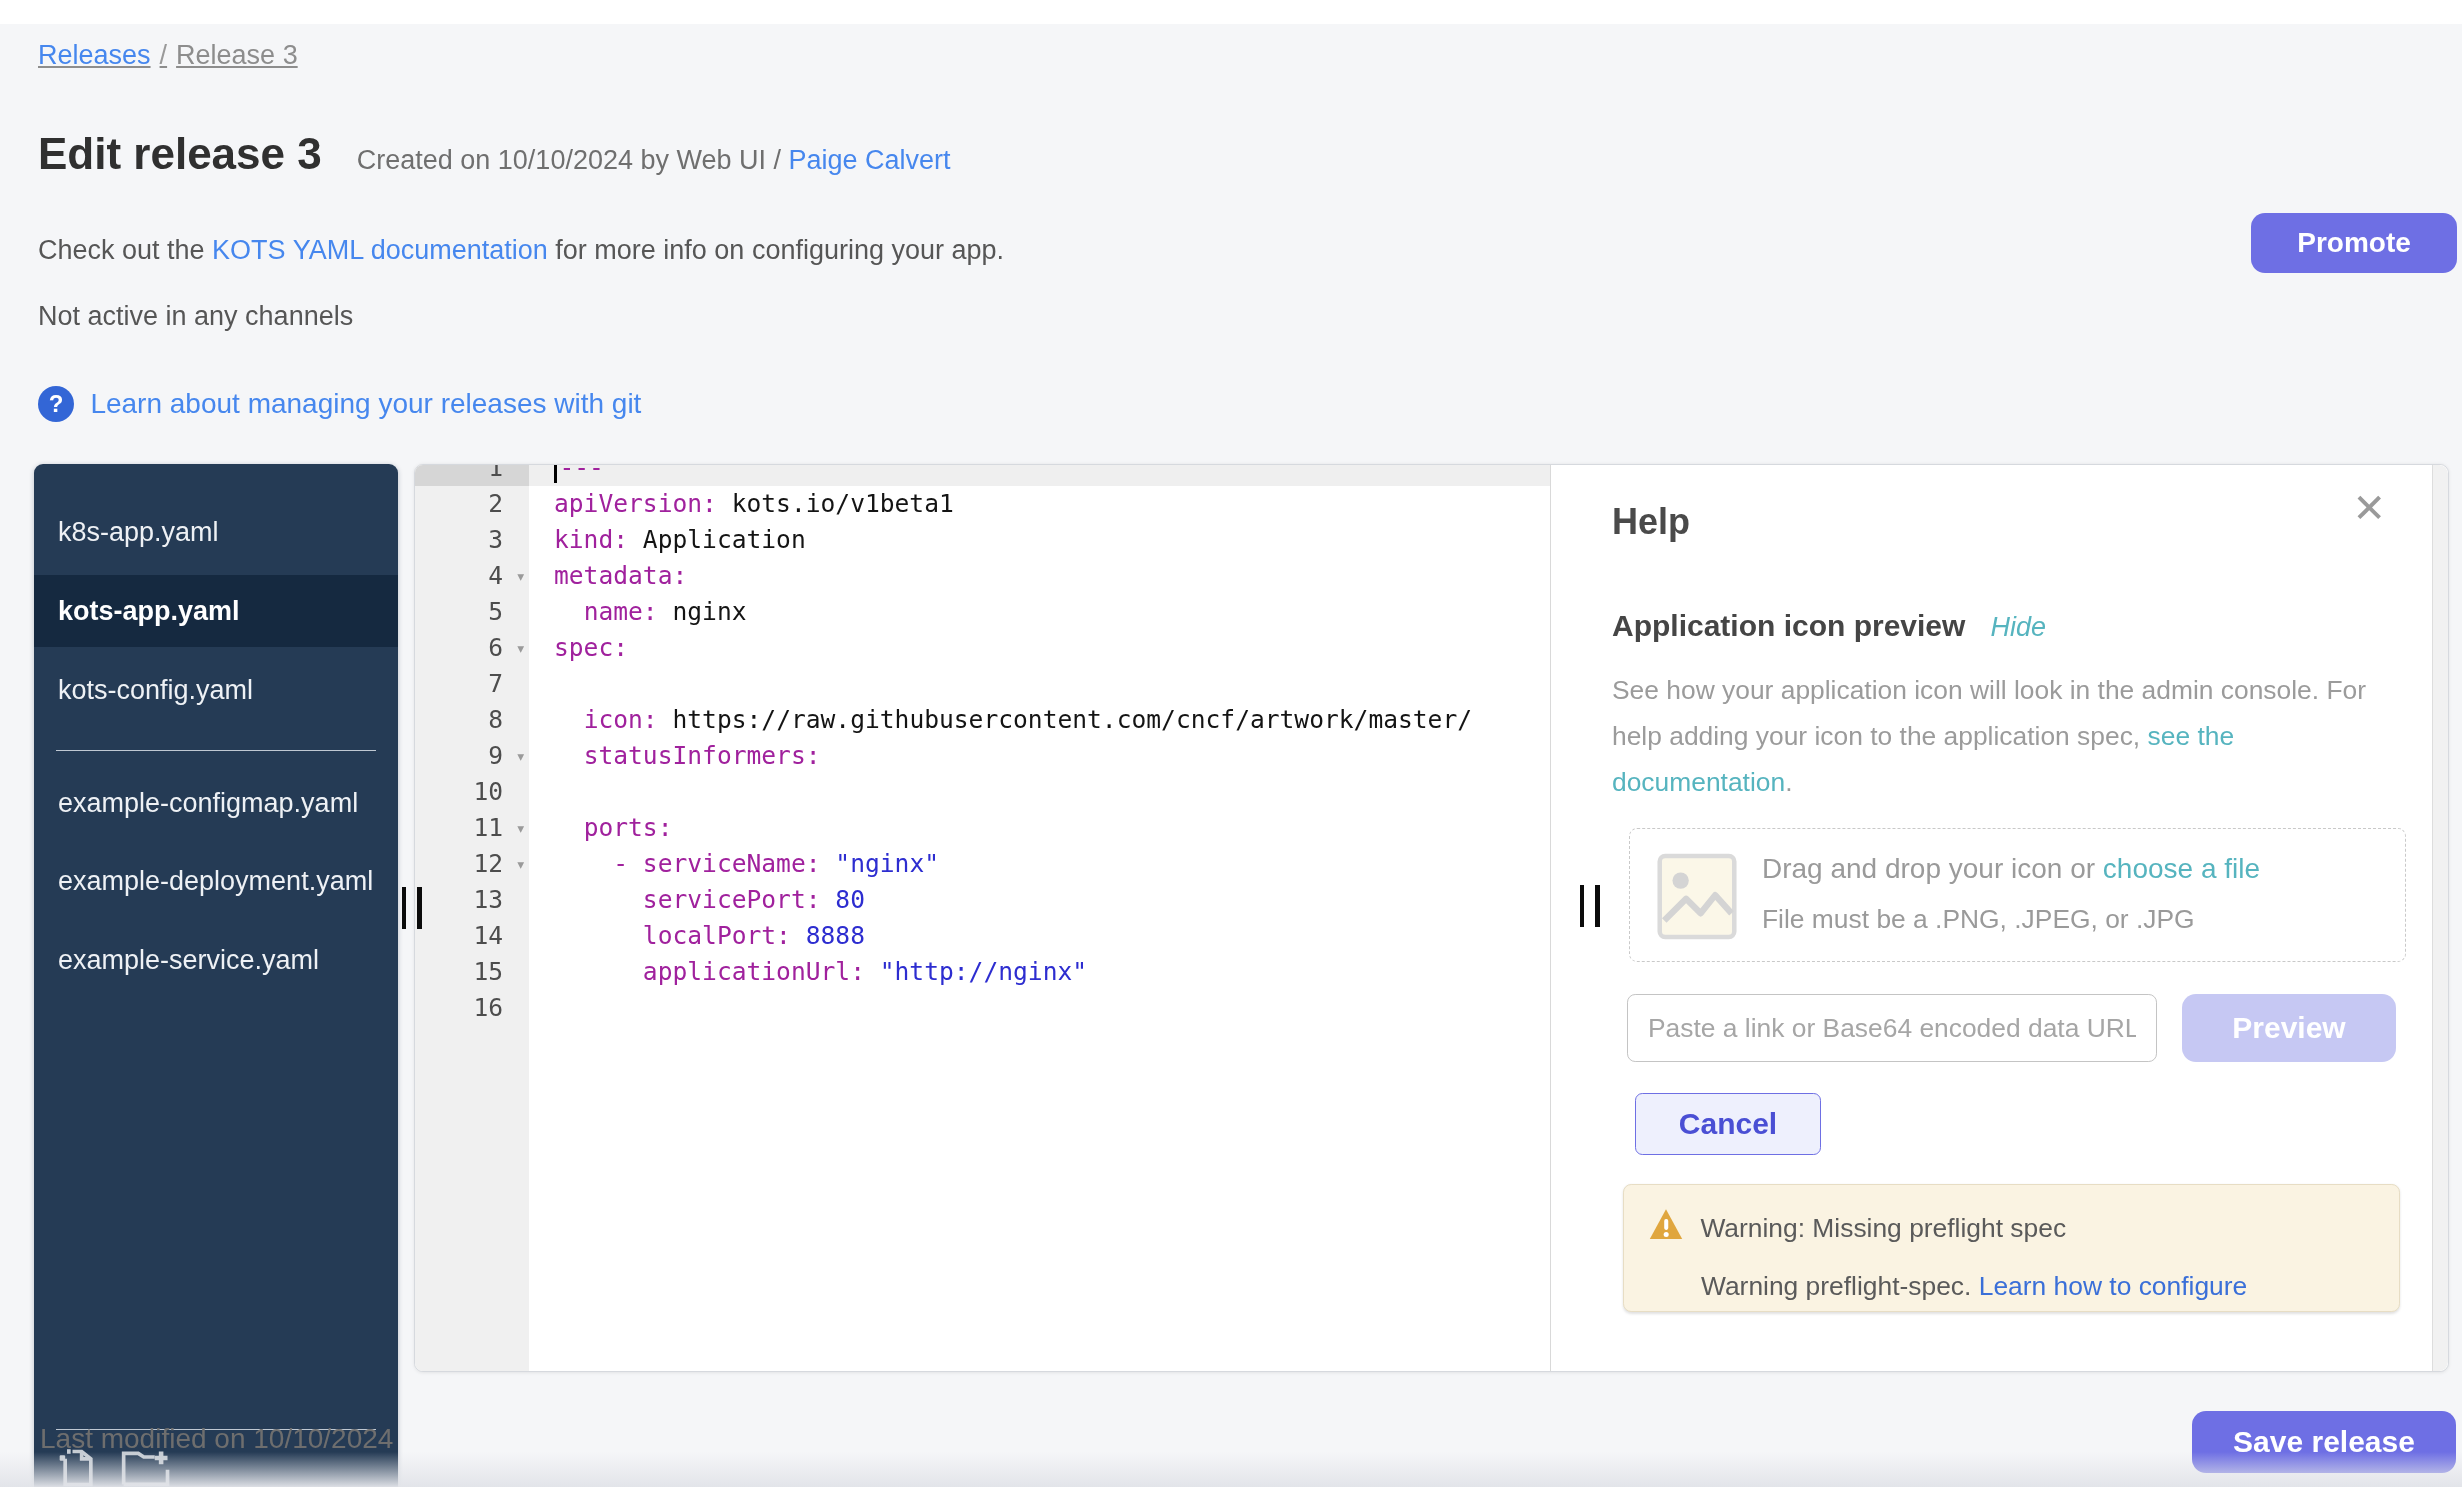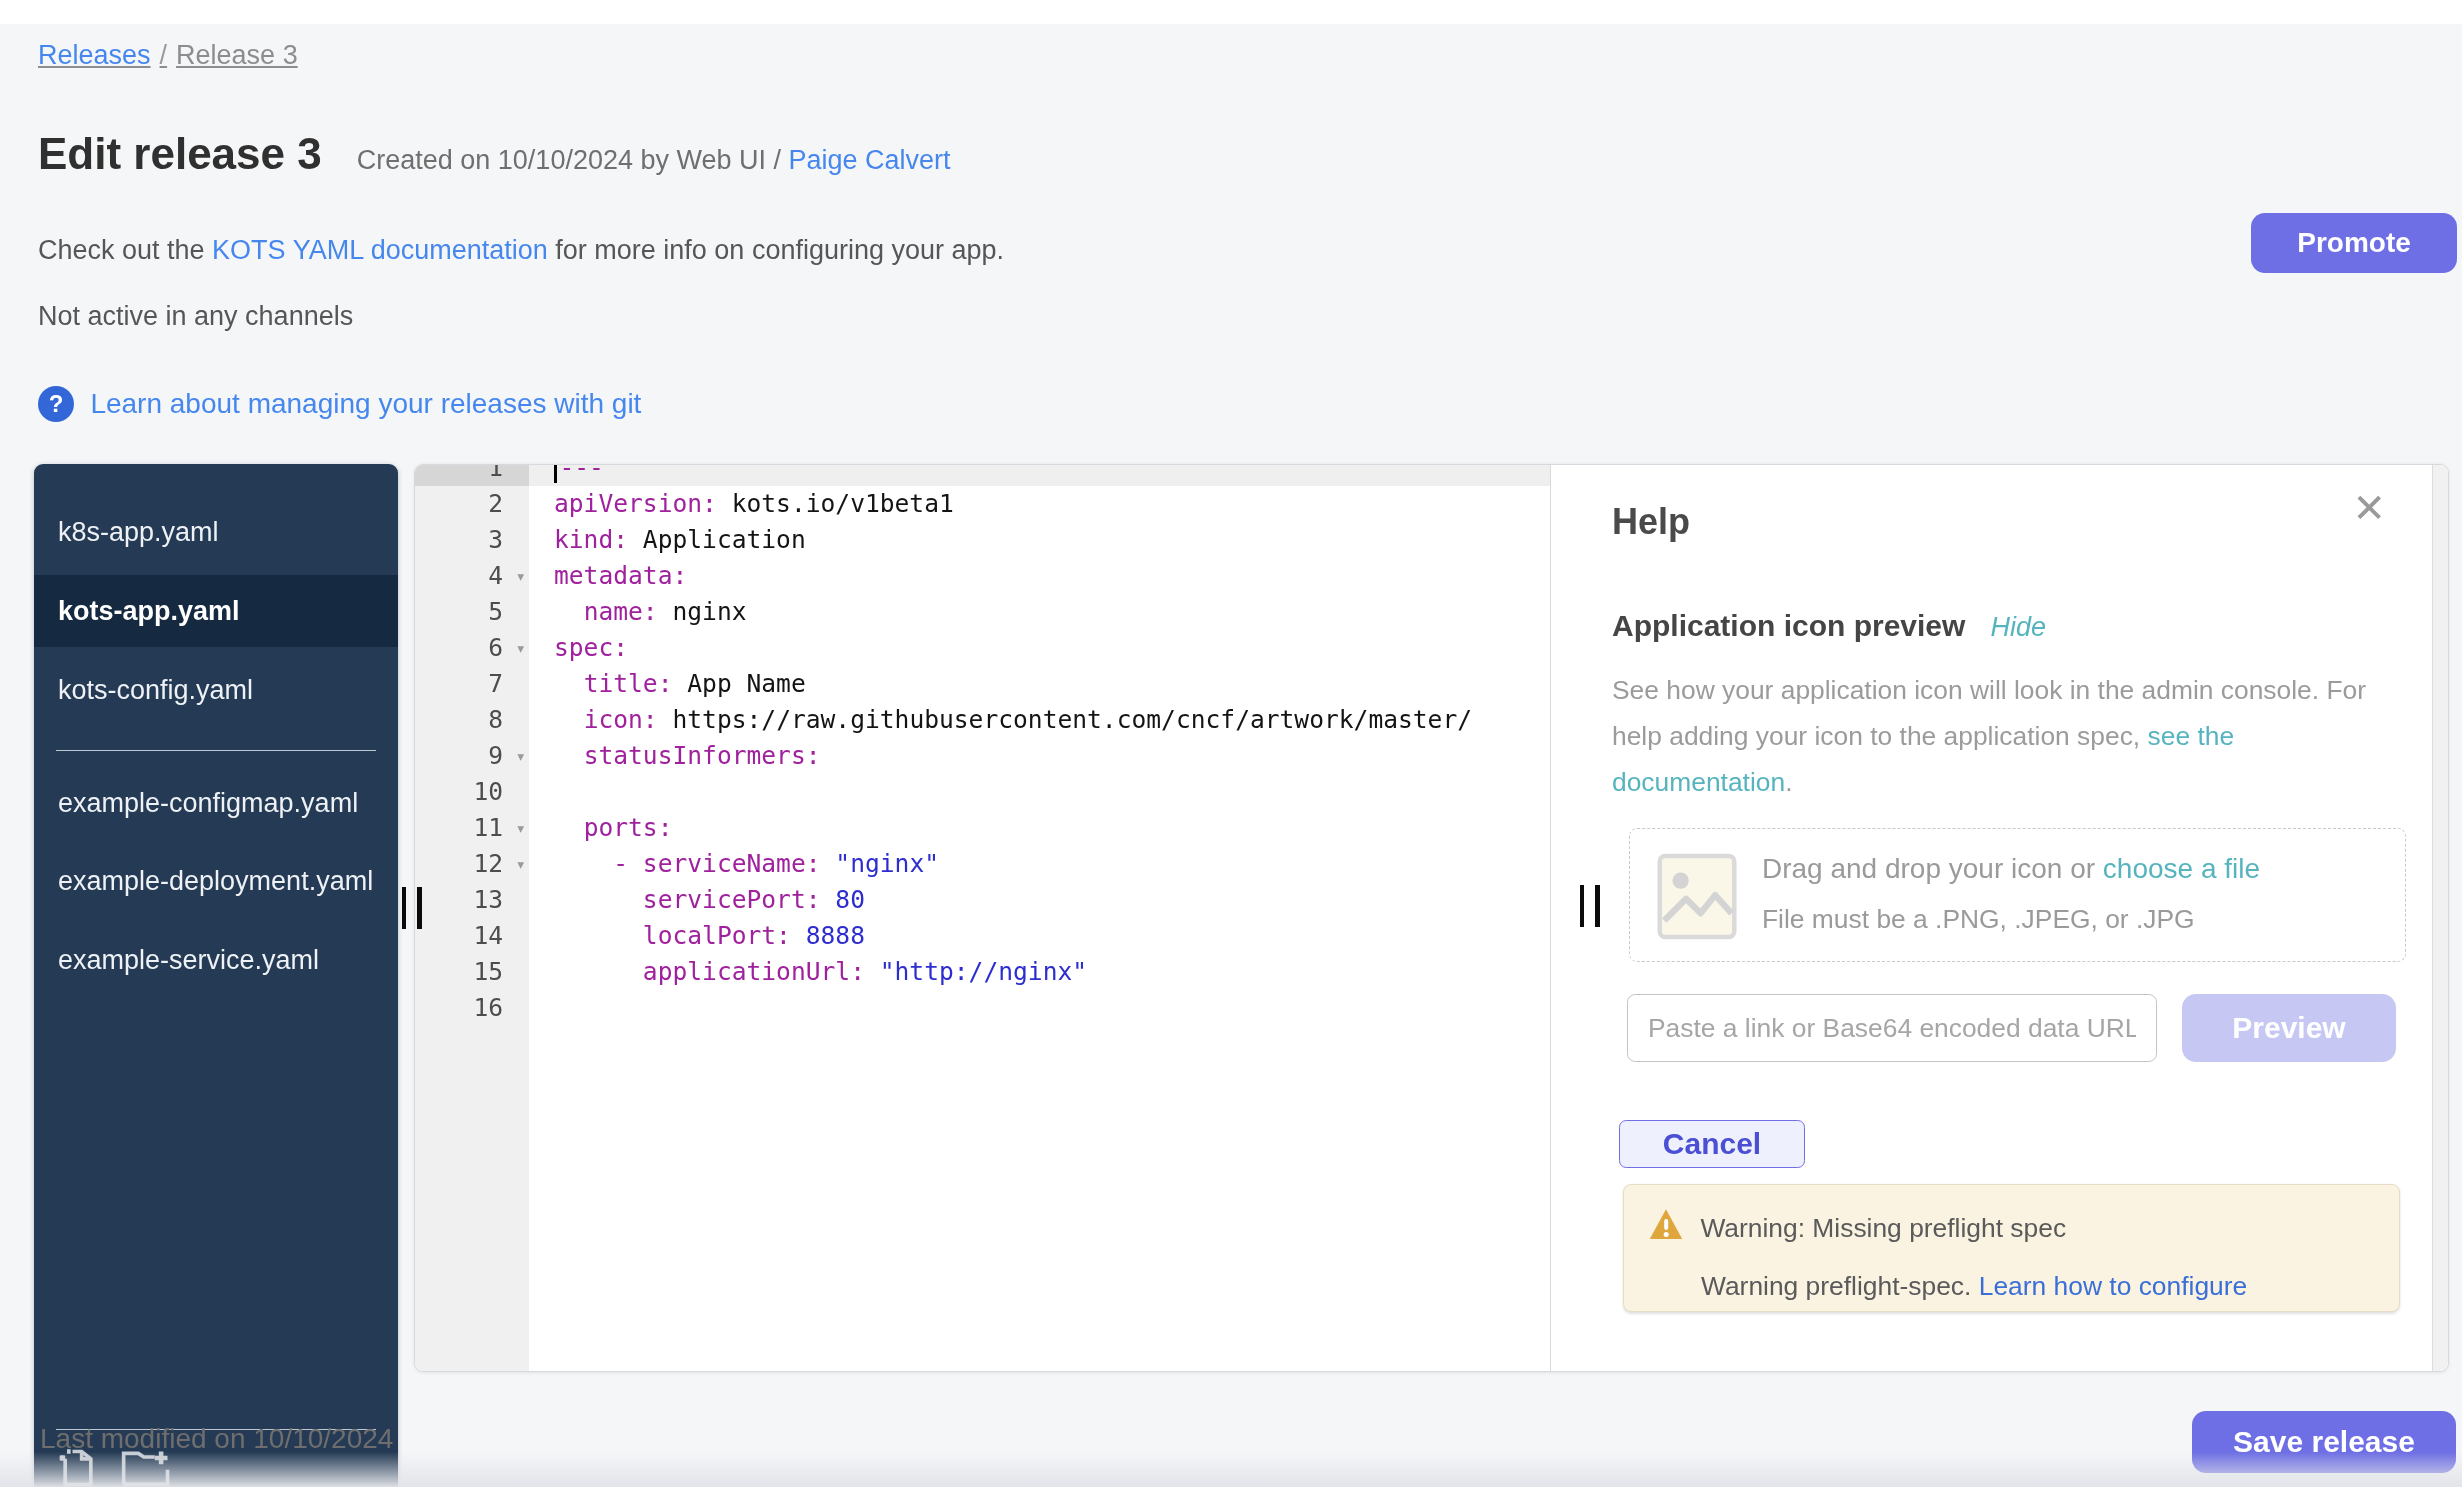--- a/index.html
+++ b/index.html
@@ -87,23 +87,23 @@
     border:1.8px dashed #c9c9c9;border-radius:8.2px;box-sizing:border-box;cursor:pointer;}
   .dz-icon{position:absolute;left:27px;top:24px;}
   .dz-line1{position:absolute;left:132px;top:24px;font-size:28px;color:#9a9a9a;}
   .dz-line2{position:absolute;left:132px;top:75px;font-size:26.4px;color:#9a9a9a;}
   .url-input{position:absolute;left:76px;top:529px;width:530px;height:68px;box-sizing:border-box;
     border:1.8px solid #c4c4c4;border-radius:8.2px;padding:0 20px;font-size:26.4px;color:#555;
     font-family:inherit;background:#fff;}
   .url-input::placeholder{color:#a6a6a6;}
   .preview-btn{position:absolute;left:631px;top:529px;width:214px;height:68px;
     background:#c6c8f3;font-size:30px;cursor:default;}
-  .cancel-btn{position:absolute;left:68px;top:628px;width:186px;height:48px;
+  .cancel-btn{position:absolute;left:84px;top:628px;width:186px;height:62px;
     background:#eef0fd;border:1.8px solid #6e6fe4;border-radius:7.3px;color:#4a4fd4;
-    font-size:30px;font-weight:700;font-family:inherit;cursor:pointer;margin-top:27px;}
+    font-size:30px;font-weight:700;font-family:inherit;cursor:pointer;}
   .warnbox{position:absolute;left:72px;top:719px;width:777px;height:128px;box-sizing:border-box;
     background:#faf3e2;border:0.9px solid #e7ddc4;border-radius:8.2px;
     box-shadow:0 1.8px 2.7px rgba(0,0,0,.12);padding:22px 24px;overflow:hidden;}
   .warnrow1{display:flex;align-items:center;gap:16.4px;font-size:26.4px;color:#5a5a5a;}
   .warnrow2{margin:22px 0 0 53px;font-size:26.4px;color:#5a5a5a;}
   .warnrow2 a{color:#3a6fd8;}
 
   
   .lastmod{position:absolute;left:40px;top:1423px;font-size:28px;color:#6e6e6e;}
   .save{position:absolute;left:2192px;top:1411px;width:264px;height:62px;font-size:30px;}
@@ -193,21 +193,20 @@
         <div class="crow">
           <span class="gut">5</span>
           <span class="code"><span class="tk-plain">  </span><span class="tk-key">name:</span><span class="tk-plain"> nginx</span></span>
         </div>
         <div class="crow">
           <span class="gut">6<span class="fold">▾</span></span>
           <span class="code"><span class="tk-key">spec:</span></span>
         </div>
         <div class="crow">
           <span class="gut">7</span>
-          <span class="code"><span class="tk-plain">  </span><span class="tk-key">title:</span><span class="tk-plain"> App Name</span></span>
         </div>
         <div class="crow">
           <span class="gut">8</span>
           <span class="code"><span class="tk-plain">  </span><span class="tk-key">icon:</span><span class="tk-plain"> https://raw.githubusercontent.com/cncf/artwork/master/</span></span>
         </div>
         <div class="crow">
           <span class="gut">9<span class="fold">▾</span></span>
           <span class="code"><span class="tk-plain">  </span><span class="tk-key">statusInformers:</span></span>
         </div>
         <div class="crow">

